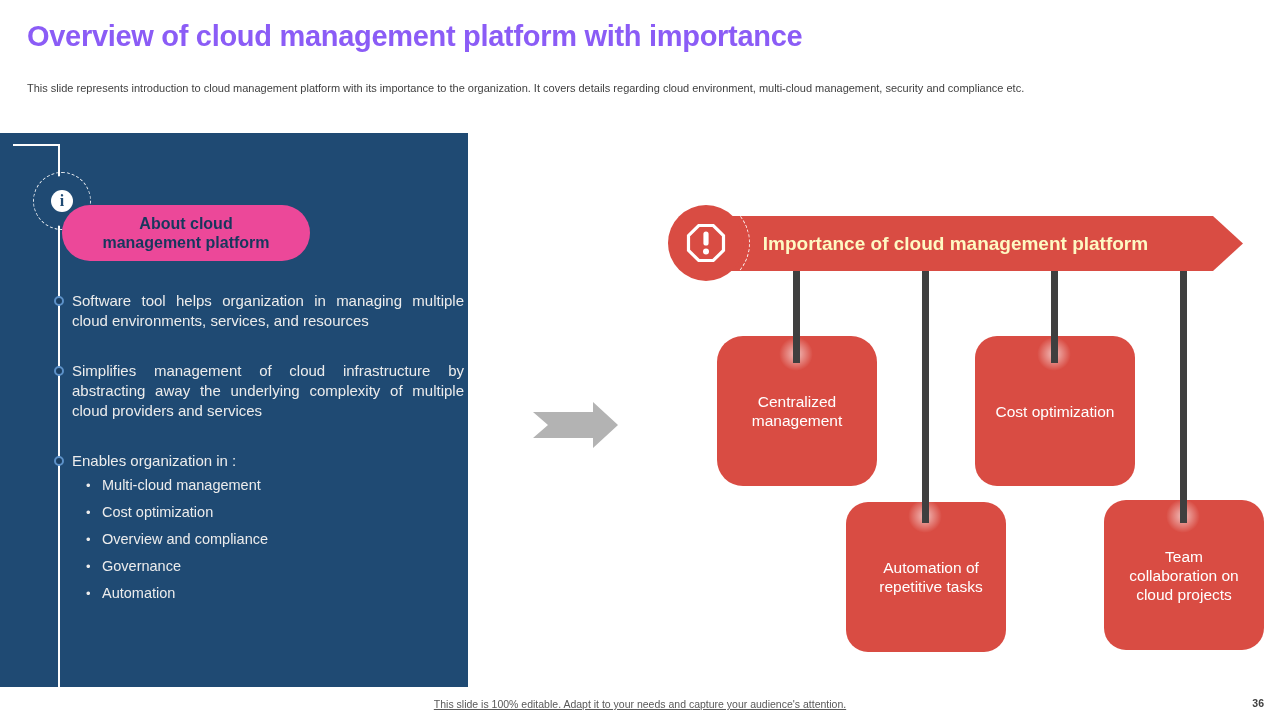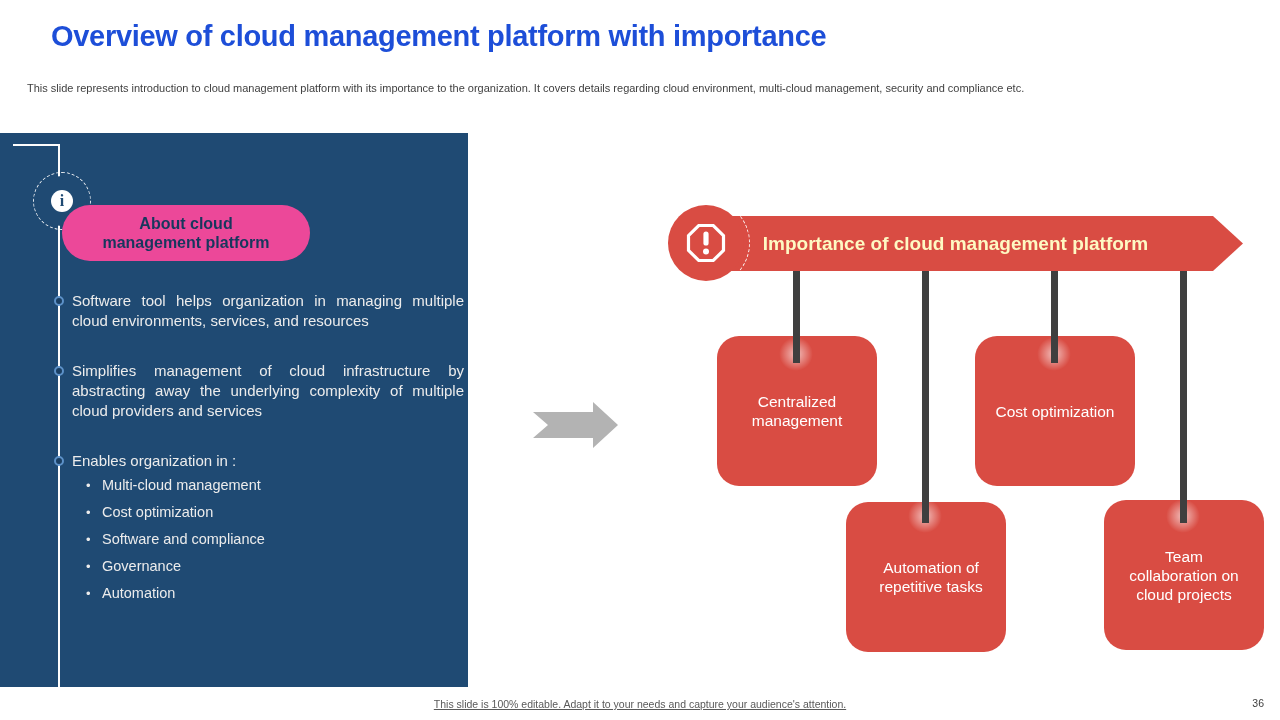--- a/index.html
+++ b/index.html
@@ -3,21 +3,21 @@
 <meta charset="utf-8">
 <style>
   html,body{margin:0;padding:0;background:#fff;}
   .slide{
     position:relative;width:1280px;height:720px;background:#ffffff;
     font-family:"Liberation Sans",sans-serif;overflow:hidden;
   }
   
   .title{
     position:absolute;left:27px;top:20px;width:1100px;
-    font-size:29px;font-weight:bold;color:#1d4ed8;letter-spacing:-0.3px;margin-left:24px;
+    font-size:29px;font-weight:bold;color:#8b5cf6;letter-spacing:-0.3px;
   }
   .subtitle{
     position:absolute;left:27px;top:82px;width:1120px;
     font-size:11px;color:#3f3f3f;
   }
   
   .panel{position:absolute;left:0;top:133px;width:468px;height:554px;background:#1F4A73;}
   .hline{position:absolute;left:13px;top:144px;width:45px;height:1.5px;background:#fdfdfd;}
   .vline{position:absolute;left:58px;top:144px;width:1.5px;height:543px;background:#fdfdfd;}
   .info-dashed{
@@ -73,31 +73,31 @@
   .conn4{left:1180px;top:268px;height:255px;}
   .glow{
     position:absolute;width:34px;height:34px;border-radius:50%;z-index:2;
     background:radial-gradient(circle,rgba(255,255,255,.65) 0%,rgba(255,255,255,0) 70%);
   }
   .node{
     position:absolute;width:160px;height:150px;border-radius:22px;background:#D94C43;
     display:flex;align-items:center;justify-content:center;text-align:center;
     color:#ffffff;font-size:15.5px;line-height:19px;padding:0 18px;box-sizing:border-box;z-index:1;
   }
-  .node1{left:717px;top:336px;}
+  .node1{left:717px;top:336px;border-radius:26px;}
   .node2{left:975px;top:336px;}
   .node3{left:846px;top:502px;padding-left:28px;}
   .node4{left:1104px;top:500px;}
   
   .footer{
     position:absolute;left:0;right:0;top:698px;text-align:center;
     font-size:10.5px;color:#595959;text-decoration:underline;
   }
   .page-num{
-    position:absolute;right:16px;top:697px;font-size:10.5px;font-weight:normal;color:#404040;
+    position:absolute;right:16px;top:697px;font-size:10.5px;font-weight:bold;color:#404040;
   }
 </style>
 </head>
 <body>
 
 <div class="slide">
 
   <div class="title">Overview of cloud management platform with importance</div>
   <div class="subtitle">This slide represents introduction to cloud management platform with its importance to the organization. It covers details regarding cloud environment, multi-cloud management, security and compliance etc.</div>
 
@@ -127,21 +127,21 @@
     <div class="sub-row">
       <span class="sub-dot">•</span>
       <span>Multi-cloud management</span>
     </div>
     <div class="sub-row">
       <span class="sub-dot">•</span>
       <span>Cost optimization</span>
     </div>
     <div class="sub-row">
       <span class="sub-dot">•</span>
-      <span>Software and compliance</span>
+      <span>Overview and compliance</span>
     </div>
     <div class="sub-row">
       <span class="sub-dot">•</span>
       <span>Governance</span>
     </div>
     <div class="sub-row">
       <span class="sub-dot">•</span>
       <span>Automation</span>
     </div>
   </div>

